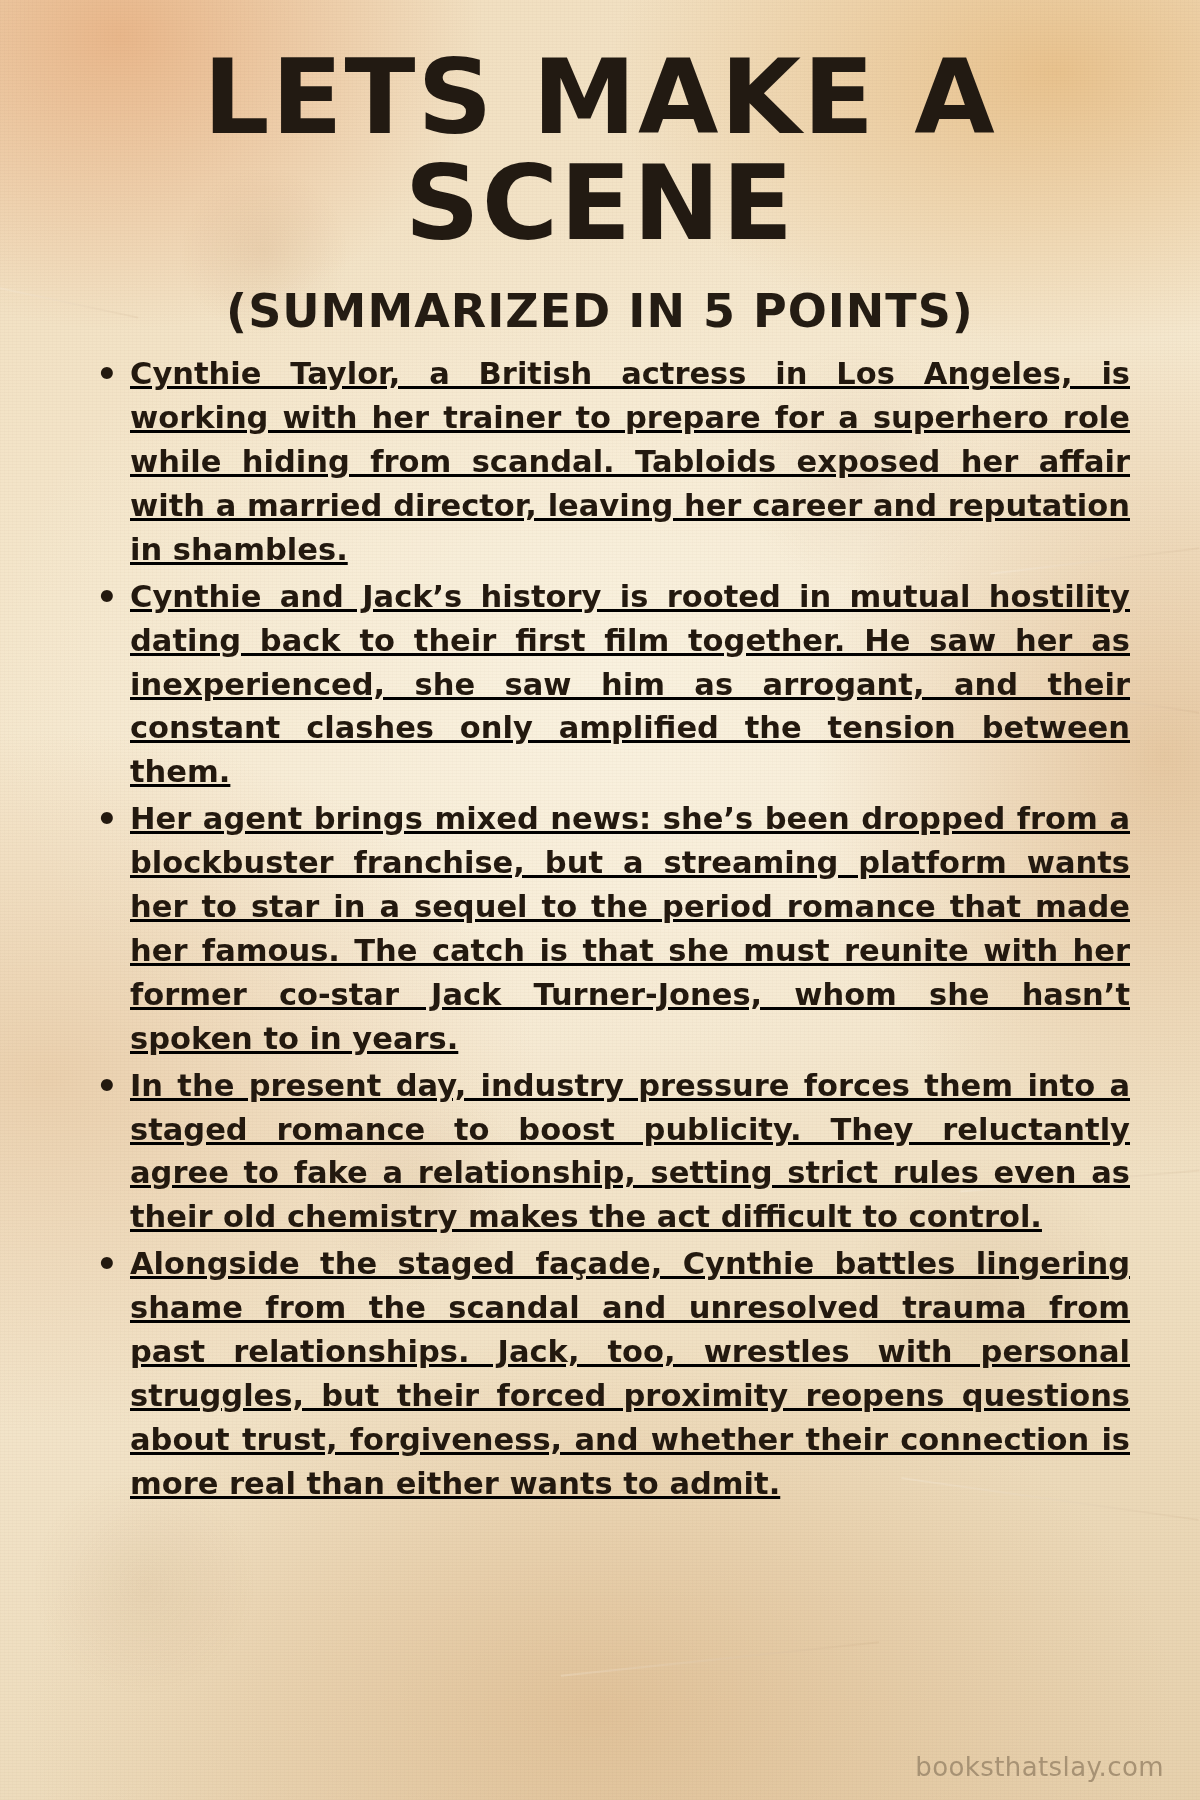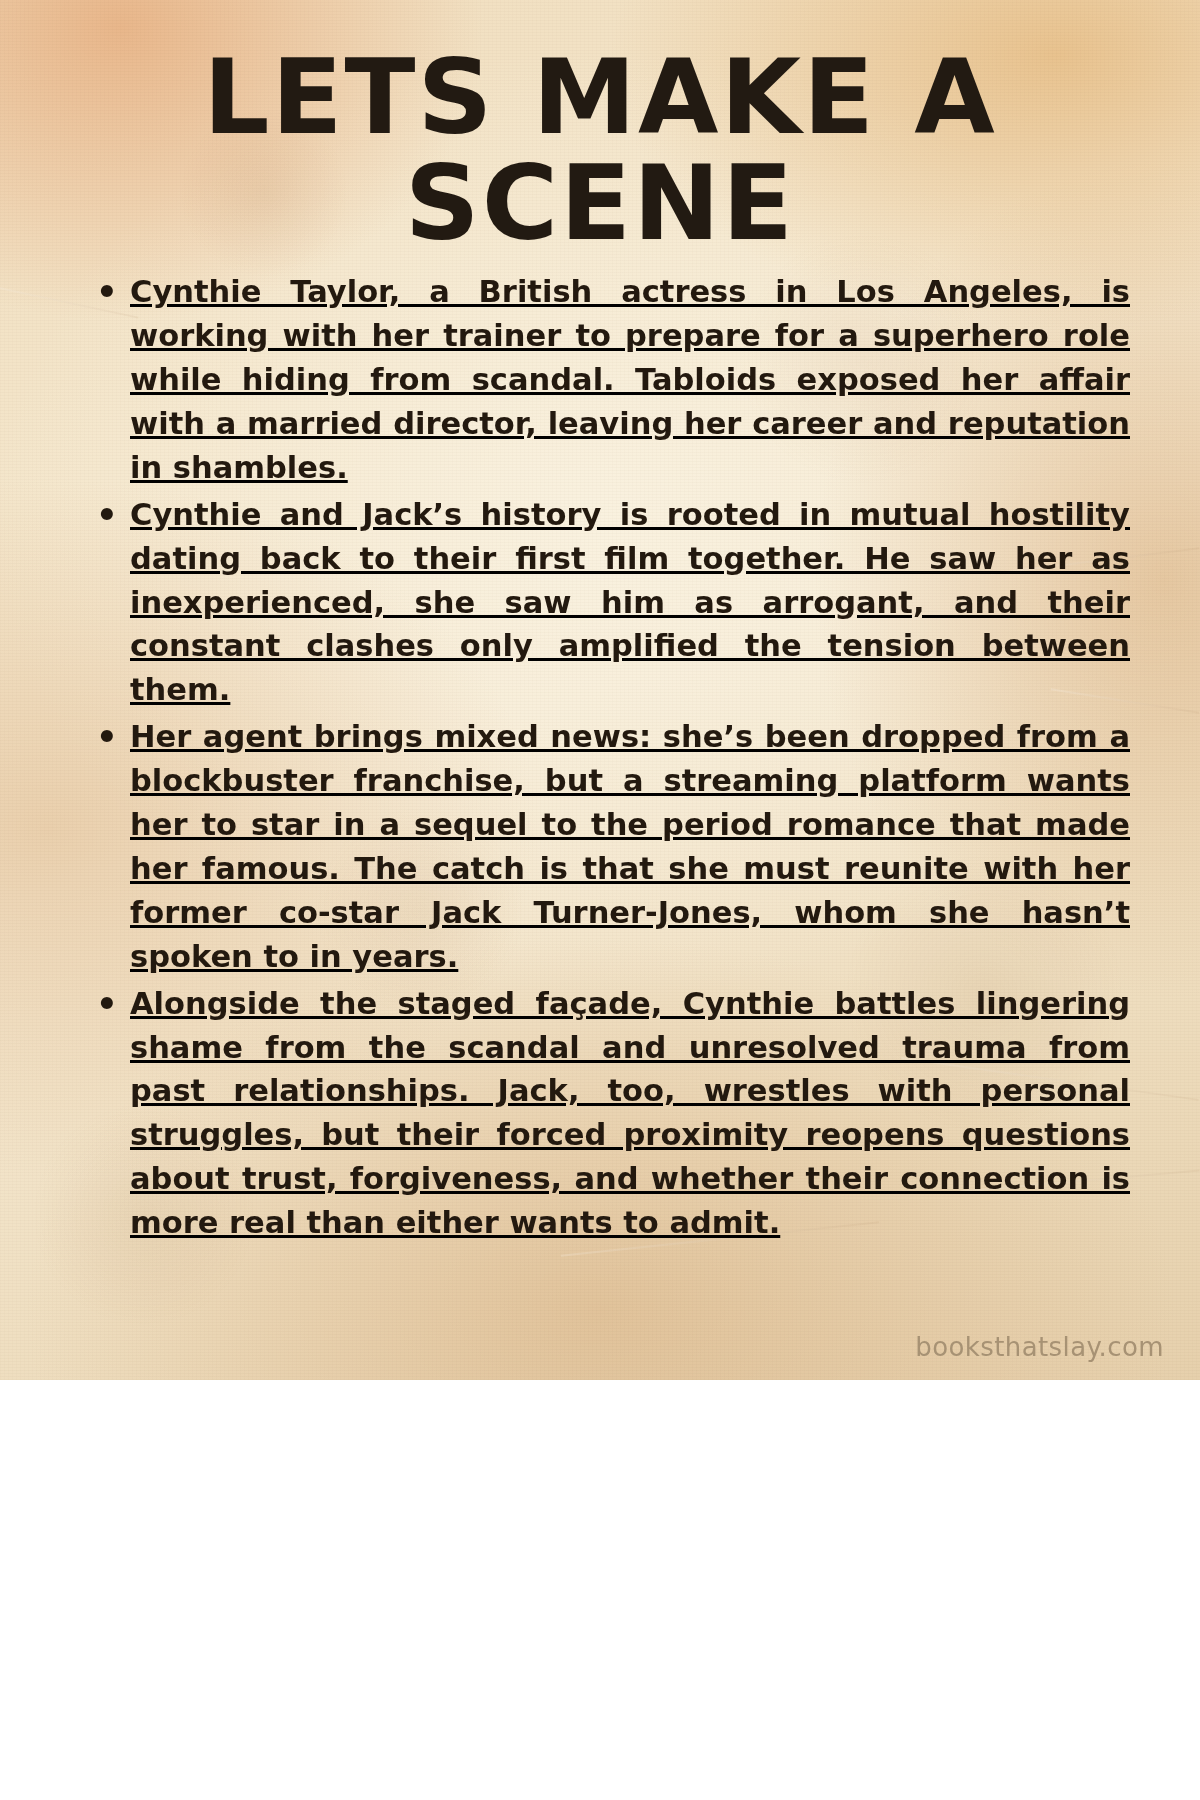--- a/index.html
+++ b/index.html
@@ -9,21 +9,21 @@
   body {
     width: 1200px;
     height: 1800px;
     font-family: "DejaVu Sans", sans-serif;
     overflow: hidden;
   }
 
   .poster {
     position: relative;
     width: 1200px;
-    height: 1380px;
+    height: 1800px;
     box-sizing: border-box;
     background-color: #ead9bd;
     background-image:
       radial-gradient(ellipse 520px 420px at 10% 2%, rgba(226,150,96,0.55), rgba(226,150,96,0) 70%),
       radial-gradient(ellipse 620px 380px at 88% 4%, rgba(221,160,84,0.50), rgba(221,160,84,0) 72%),
       radial-gradient(ellipse 500px 600px at 97% 42%, rgba(206,150,90,0.40), rgba(206,150,90,0) 70%),
       radial-gradient(ellipse 700px 500px at 4% 60%, rgba(214,165,112,0.38), rgba(214,165,112,0) 70%),
       radial-gradient(ellipse 800px 520px at 50% 95%, rgba(208,160,108,0.40), rgba(208,160,108,0) 72%),
       radial-gradient(ellipse 900px 700px at 50% 38%, rgba(250,243,226,0.85), rgba(250,243,226,0) 68%),
       linear-gradient(160deg, #f0ddbd 0%, #f4e6cb 28%, #f6ead3 50%, #eeddbe 78%, #e6d0ac 100%);
@@ -145,23 +145,25 @@
   <div class="blotch"></div>
   <div class="crease c1"></div>
   <div class="crease c2"></div>
   <div class="crease c3"></div>
   <div class="crease c4"></div>
   <div class="crease c5"></div>
   <div class="crease c6"></div>
 
   <div class="content">
     <h1 class="title">Lets Make a Scene</h1>
+    <h2 class="subtitle">(Summarized in 5 points)</h2>
 
     <ul class="points">
       <li>Cynthie Taylor, a British actress in Los Angeles, is working with her trainer to prepare for a superhero role while hiding from scandal. Tabloids exposed her affair with a married director, leaving her career and reputation in shambles.</li>
       <li>Cynthie and Jack’s history is rooted in mutual hostility dating back to their first film together. He saw her as inexperienced, she saw him as arrogant, and their constant clashes only amplified the tension between them.</li>
       <li>Her agent brings mixed news: she’s been dropped from a blockbuster franchise, but a streaming platform wants her to star in a sequel to the period romance that made her famous. The catch is that she must reunite with her former co-star Jack Turner-Jones, whom she hasn’t spoken to in years.</li>
+      <li>In the present day, industry pressure forces them into a staged romance to boost publicity. They reluctantly agree to fake a relationship, setting strict rules even as their old chemistry makes the act difficult to control.</li>
       <li>Alongside the staged façade, Cynthie battles lingering shame from the scandal and unresolved trauma from past relationships. Jack, too, wrestles with personal struggles, but their forced proximity reopens questions about trust, forgiveness, and whether their connection is more real than either wants to admit.</li>
     </ul>
   </div>
 
   <div class="footer">booksthatslay.com</div>
 </div>
 
 </body></html>

